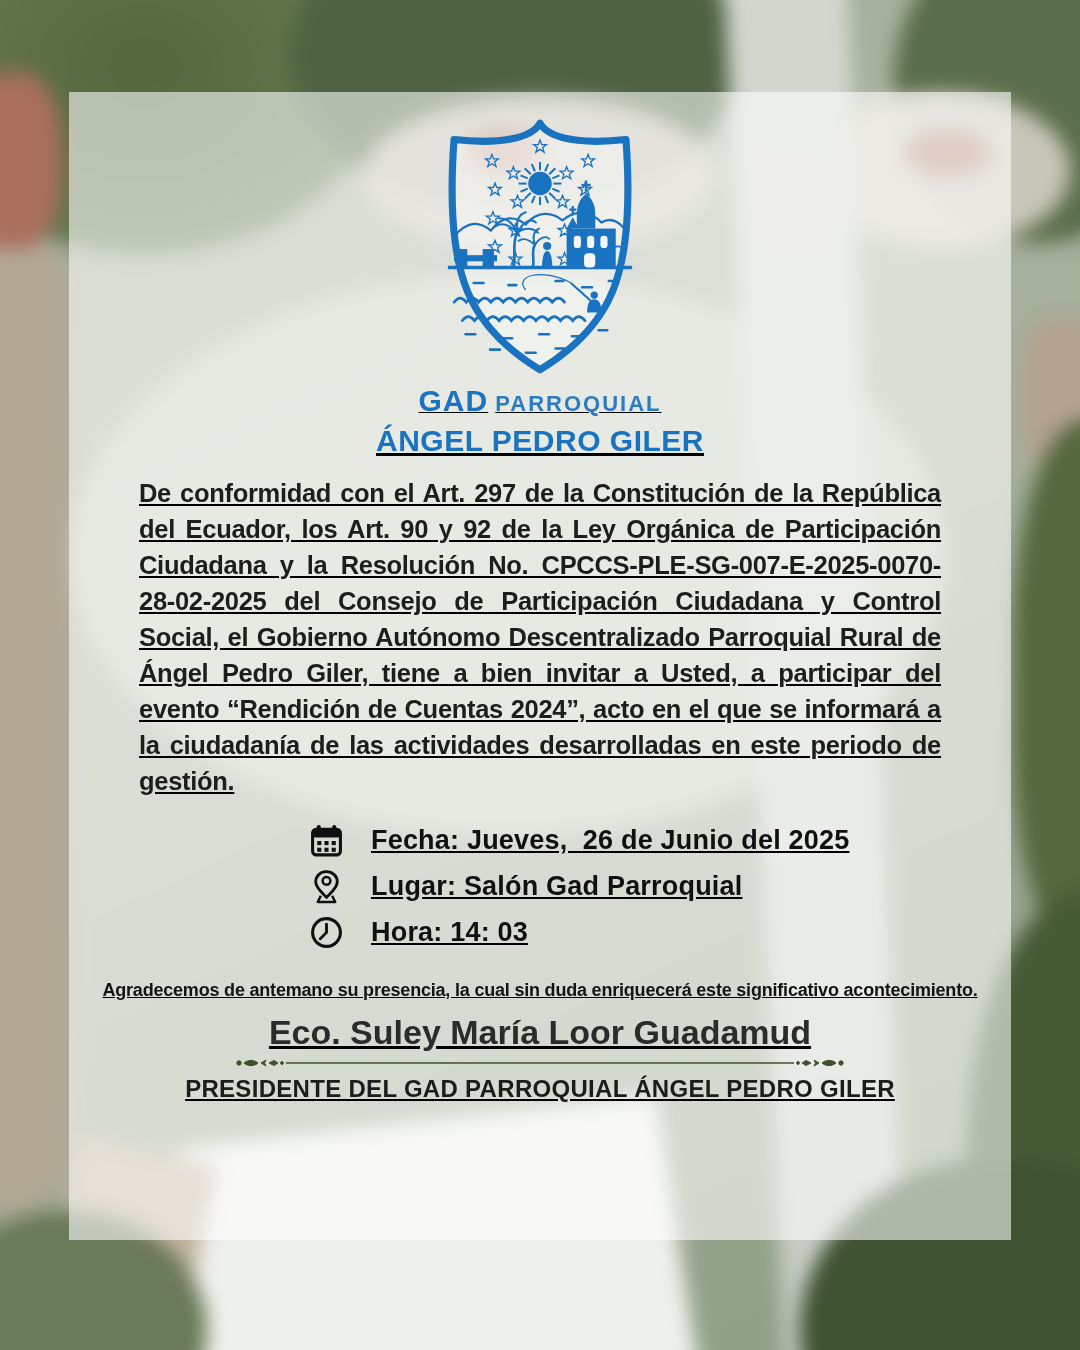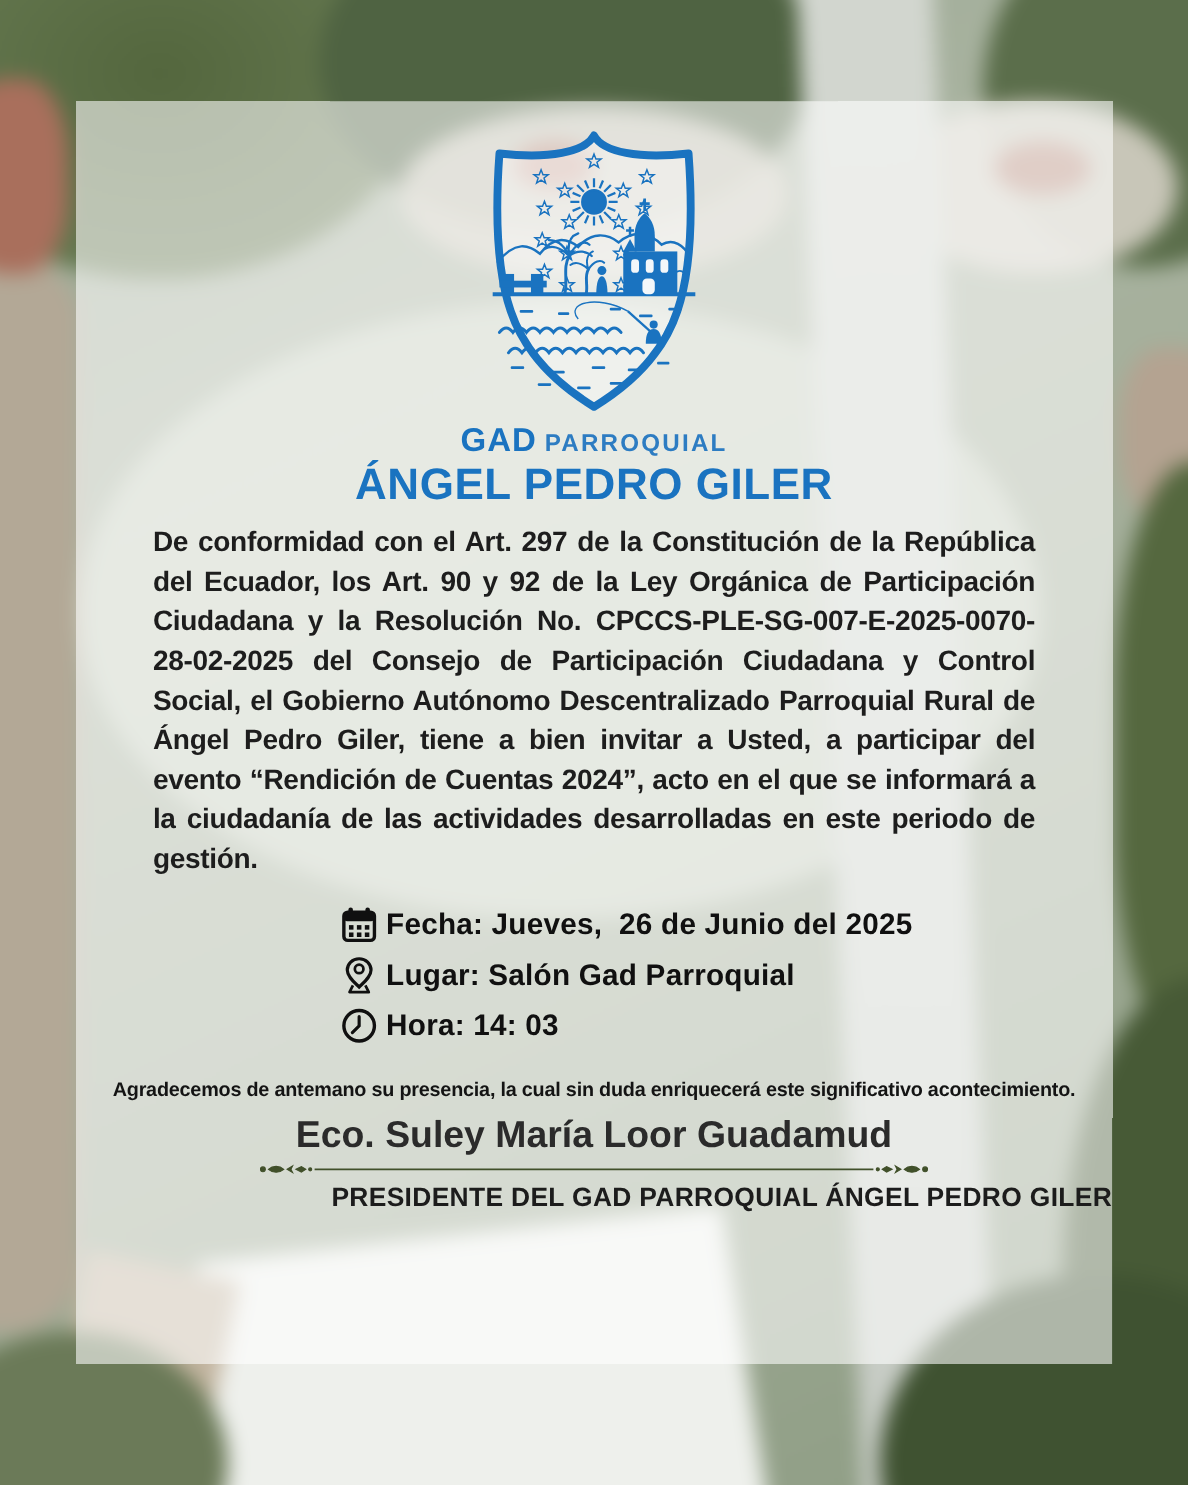--- a/index.html
+++ b/index.html
@@ -26,39 +26,39 @@
   .green-right-mid{left:995px;top:430px;width:170px;height:520px;background:#55683f;border-radius:40%;}
   .green-right-low{left:950px;top:880px;width:240px;height:520px;background:#475a36;}
   .green-br{left:790px;top:1140px;width:380px;height:330px;background:#3f5231;}
   .white-roof{position:absolute;left:150px;top:1080px;width:545px;height:280px;background:#eef0ec;
               clip-path:polygon(8% 18%,92% 0%,100% 100%,0% 100%);}
   .tan-col{position:absolute;left:72px;top:1130px;width:135px;height:240px;background:#c3b5a0;
            transform:rotate(12deg);}
   .green-bl{left:-50px;top:1190px;width:270px;height:230px;background:#6b7a58;}
   
   .card{position:absolute;left:69px;top:92px;width:942px;height:1148px;
-        background:rgba(255,255,255,.58);text-align:center;overflow:hidden;}
+        background:rgba(255,255,255,.58);text-align:center;overflow:hidden;text-decoration:underline;}
   .crest{display:block;margin:24px auto 0;}
   .org-line1{margin-top:6px;line-height:34px;}
   .org-gad{font-size:30px;font-weight:800;color:#1a73c0;letter-spacing:1px;}
   .org-parroquial{font-size:22px;font-weight:700;color:#2d7cc2;letter-spacing:2px;margin-left:7px;}
-  .org-name{font-size:40px;font-weight:800;color:#1a73c0;letter-spacing:.5px;line-height:36px;}
+  .org-name{font-size:30px;font-weight:800;color:#1a73c0;letter-spacing:.5px;line-height:36px;}
   .title{margin:18px 0 0;line-height:60px;}
   .title span{display:inline-block;font-family:"Liberation Serif",serif;font-weight:700;
               font-size:62px;color:#475230;letter-spacing:0;transform:scaleX(.92);}
   .body-text{margin:16px auto 12px;width:802px;text-align:justify;font-size:25.5px;font-weight:700;
              color:#1d1d1d;line-height:36px;letter-spacing:-.3px;}
   .details{margin:18px 0 0 240px;text-align:left;}
-  .detail-row{display:flex;align-items:center;gap:7px;height:46px;}
+  .detail-row{display:flex;align-items:center;gap:27px;height:46px;}
   .detail-label{font-size:27px;font-weight:700;color:#101010;letter-spacing:.2px;white-space:pre-wrap;}
   .closing{margin:16px auto 0;width:890px;font-size:18px;font-weight:700;color:#141414;
            line-height:38px;text-align:center;letter-spacing:-.2px;}
   .sig-name{margin-top:2px;font-size:34px;font-weight:700;color:#2b2b2b;line-height:42px;}
   .sig-divider{display:block;margin:2px auto 0;}
-  .sig-role{margin-top:2px;font-size:24px;font-weight:700;color:#1c1c1c;letter-spacing:.3px;line-height:32px;text-align:right;}
+  .sig-role{margin-top:2px;font-size:24px;font-weight:700;color:#1c1c1c;letter-spacing:.3px;line-height:32px;}
 </style>
 </head>
 <body>
 
 <div class="stage">
 
   <div class="bg">
     <div class="blob trees-tl"></div>
     <div class="blob trees-tm"></div>
     <div class="blob trees-tr"></div>

